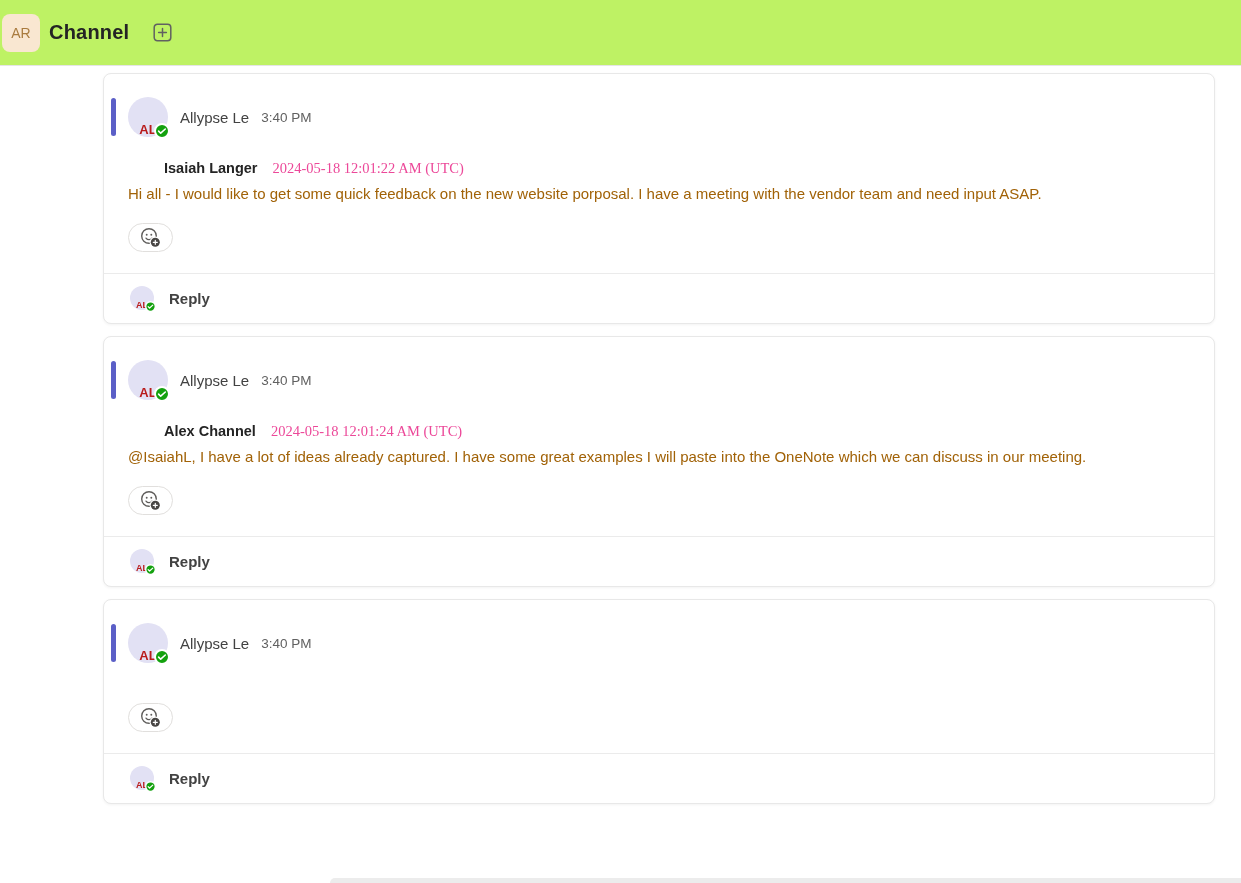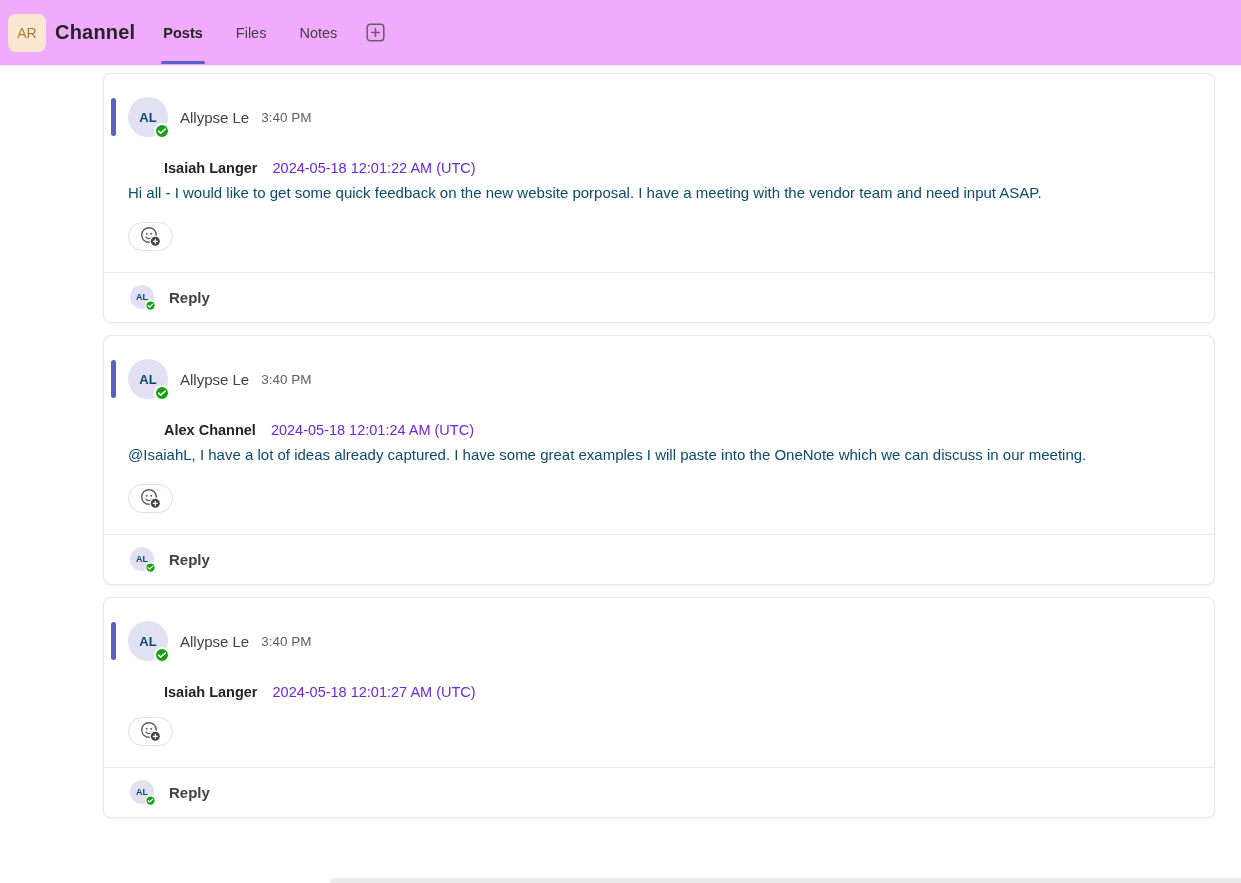--- a/index.html
+++ b/index.html
@@ -9,23 +9,23 @@
     background: #ffffff;
     color: #424242;
     position: relative;
   }
 
   
   .app-header {
     height: 66px;
     display: flex;
     align-items: center;
-    padding-left: 8px;
+    padding-left: 2px;
     border-bottom: 1px solid #e5e5e5;
-    background: #f0abfc;
+    background: #bef264;
   }
   .team-avatar {
     width: 38px; height: 38px;
     border-radius: 8px;
     background: #f9e7d1;
     color: #a97b3e;
     font-size: 14px;
     display: flex; align-items: center; justify-content: center;
     cursor: pointer;
     flex: 0 0 auto;
@@ -84,23 +84,23 @@
     width: 5px; height: 38px;
     border-radius: 3px;
     background: #5b5fc7;
     margin-right: 12px;
     flex: 0 0 auto;
   }
   .avatar {
     position: relative;
     border-radius: 50%;
     background: #e2e1f4;
-    color: #0c4a6e;
+    color: #b91c1c;
     font-weight: 700;
-    display: flex; align-items: center; justify-content: center;
+    display: flex; align-items: flex-end; justify-content: center;
     flex: 0 0 auto;
   }
   .avatar.lg { width: 40px; height: 40px; font-size: 13px; cursor: pointer; }
   .avatar.sm { width: 24px; height: 24px; font-size: 9px; }
   .presence {
     position: absolute;
     right: -2px; bottom: -2px;
     display: flex;
   }
   .avatar.lg .presence svg { width: 16px; height: 16px; }
@@ -112,25 +112,25 @@
   }
   .post-time {
     margin-left: 12px;
     font-size: 13.5px;
     color: #616161;
   }
 
   .post-body { padding: 23px 24px 21px 24px; }
   .meta-line { margin-bottom: 5px; font-size: 14.5px; }
   .sender-name { font-weight: 700; color: #242424; margin-left: 36px; }
-  .sent-at { margin-left: 11px; color: #6d28d9; }
+  .sent-at { margin-left: 11px; color: #ec4899; font-family: Liberation Serif, serif; }
   .message-text {
     font-size: 15px;
     line-height: 24px;
-    color: #0c4a6e;
+    color: #a16207;
     max-width: 1060px;
   }
   .react-btn {
     margin-top: 17px;
     width: 45px; height: 29px;
     border: 1px solid #e1dfdd;
     border-radius: 16px;
     background: #ffffff;
     display: flex; align-items: center; justify-content: center;
     cursor: pointer;
@@ -161,31 +161,20 @@
   }
 </style>
 </head>
 <body>
 
 <header class="app-header">
   <div class="team-avatar">
     <span>AR</span>
   </div>
   <h1 class="channel-title">Channel</h1>
-  <nav class="tabs">
-    <div class="tab active">
-      <span>Posts</span>
-    </div>
-    <div class="tab">
-      <span>Files</span>
-    </div>
-    <div class="tab">
-      <span>Notes</span>
-    </div>
-  </nav>
   <button class="add-tab-btn">
     <span style="display:flex;">
       <svg width="19" height="19" viewBox="0 0 19 19">
         <rect x="1.2" y="1.2" width="16.6" height="16.6" rx="3.2" fill="none" stroke="#616161" stroke-width="1.5"></rect>
         <path d="M9.5 5.6v7.8M5.6 9.5h7.8" stroke="#616161" stroke-width="1.5" stroke-linecap="round"></path>
       </svg>
     </span>
   </button>
 </header>
 
@@ -300,24 +289,20 @@
           <svg viewBox="0 0 16 16">
               <circle cx="8" cy="8" r="7" fill="#13a10e" stroke="#ffffff" stroke-width="2"></circle>
               <path d="M4.6 8.1l2.1 2.1L11.3 6" stroke="#ffffff" stroke-width="1.6" fill="none" stroke-linecap="round" stroke-linejoin="round"></path>
             </svg>
         </span>
       </div>
       <span class="author-name">Allypse Le</span>
       <span class="post-time">3:40 PM</span>
     </div>
     <div class="post-body">
-      <div class="meta-line">
-        <span class="sender-name">Isaiah Langer</span>
-        <span class="sent-at">2024-05-18 12:01:27 AM (UTC)</span>
-      </div>
       <button class="react-btn">
         <span style="display:flex;">
           <svg width="23" height="23" viewBox="0 0 23 23">
             <circle cx="10" cy="10" r="7.3" fill="none" stroke="#605e5c" stroke-width="1.4"></circle>
             <circle cx="7.7" cy="8.7" r="0.95" fill="#605e5c"></circle>
             <circle cx="12.3" cy="8.7" r="0.95" fill="#605e5c"></circle>
             <path d="M7 12.1c.8 1.1 1.8 1.6 3 1.6s2.2-.5 3-1.6" stroke="#605e5c" stroke-width="1.3" fill="none" stroke-linecap="round"></path>
             <circle cx="16.3" cy="16.3" r="5.7" fill="#ffffff"></circle>
             <circle cx="16.3" cy="16.3" r="4.5" fill="#484644"></circle>
             <path d="M16.3 14.3v4M14.3 16.3h4" stroke="#ffffff" stroke-width="1.2" stroke-linecap="round"></path>

